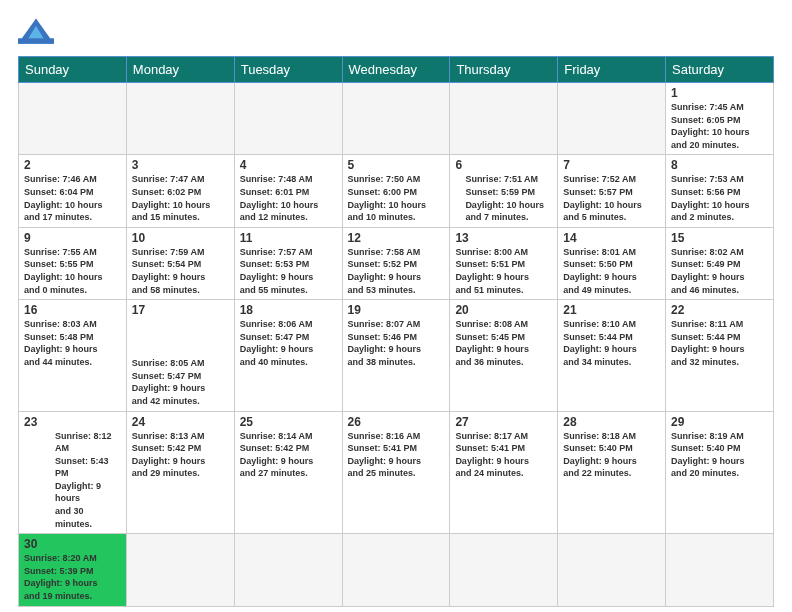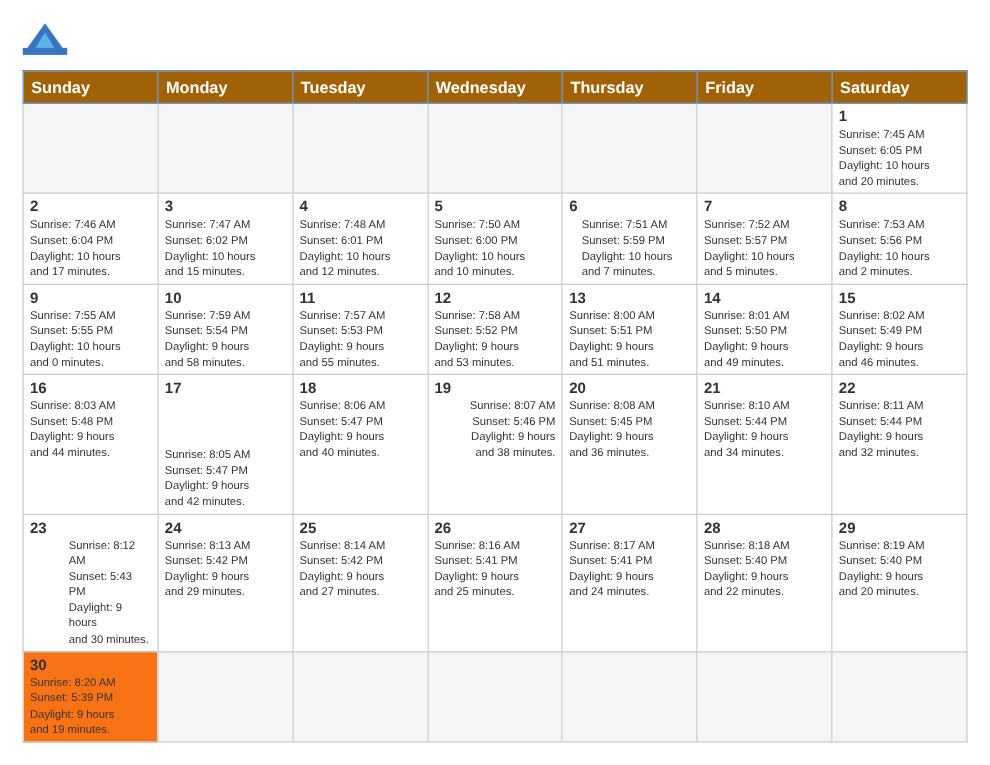--- a/index.html
+++ b/index.html
@@ -42,24 +42,24 @@
       font-size: 15px;
       color: #555;
     }
     
     .calendar {
       width: 100%;
       border-collapse: collapse;
       border: 1px solid #ccc;
     }
     .calendar th {
-      background-color: #a16207;
+      background-color: #0f766e;
       color: #fff;
       font-size: 13px;
-      font-weight: bold;
+      font-weight: normal;
       padding: 5px 6px;
       text-align: left;
       border: 1px solid #5590d0;
     }
     .calendar td {
       vertical-align: top;
       border: 1px solid #ccc;
       padding: 3px 5px;
       font-size: 9.5px;
       color: #333;
@@ -75,26 +75,27 @@
       font-size: 12px;
       font-weight: bold;
       color: #333;
       margin-bottom: 1px;
       display: block;
     }
     .day-info {
       font-size: 9px;
       color: #333;
       line-height: 1.4;
+      font-weight: bold;
     }
     .last-row td {
       background: #f5f5f5;
     }
     .last-row td.has-content {
-      background: #f97316;
+      background: #22c55e;
     }
   </style>
 </head>
 <body>
 
 <div class="page">
   <div class="header">
     <div class="logo">
       <svg class="logo-icon" viewBox="0 0 40 30" xmlns="http://www.w3.org/2000/svg">
         <polygon points="0,28 20,0 40,28" fill="#3a74c0"></polygon>
@@ -258,21 +259,21 @@
           </td>
           <td>
             <span class="day-num">18</span>
             <div class="day-info" style="white-space: pre-line;">Sunrise: 8:06 AM
 Sunset: 5:47 PM
 Daylight: 9 hours
 and 40 minutes.</div>
           </td>
           <td>
             <span class="day-num">19</span>
-            <div class="day-info" style="white-space: pre-line; text-align: right;">Sunrise: 8:07 AM
+            <div class="day-info" style="white-space: pre-line;">Sunrise: 8:07 AM
 Sunset: 5:46 PM
 Daylight: 9 hours
 and 38 minutes.</div>
           </td>
           <td>
             <span class="day-num">20</span>
             <div class="day-info" style="white-space: pre-line;">Sunrise: 8:08 AM
 Sunset: 5:45 PM
 Daylight: 9 hours
 and 36 minutes.</div>

